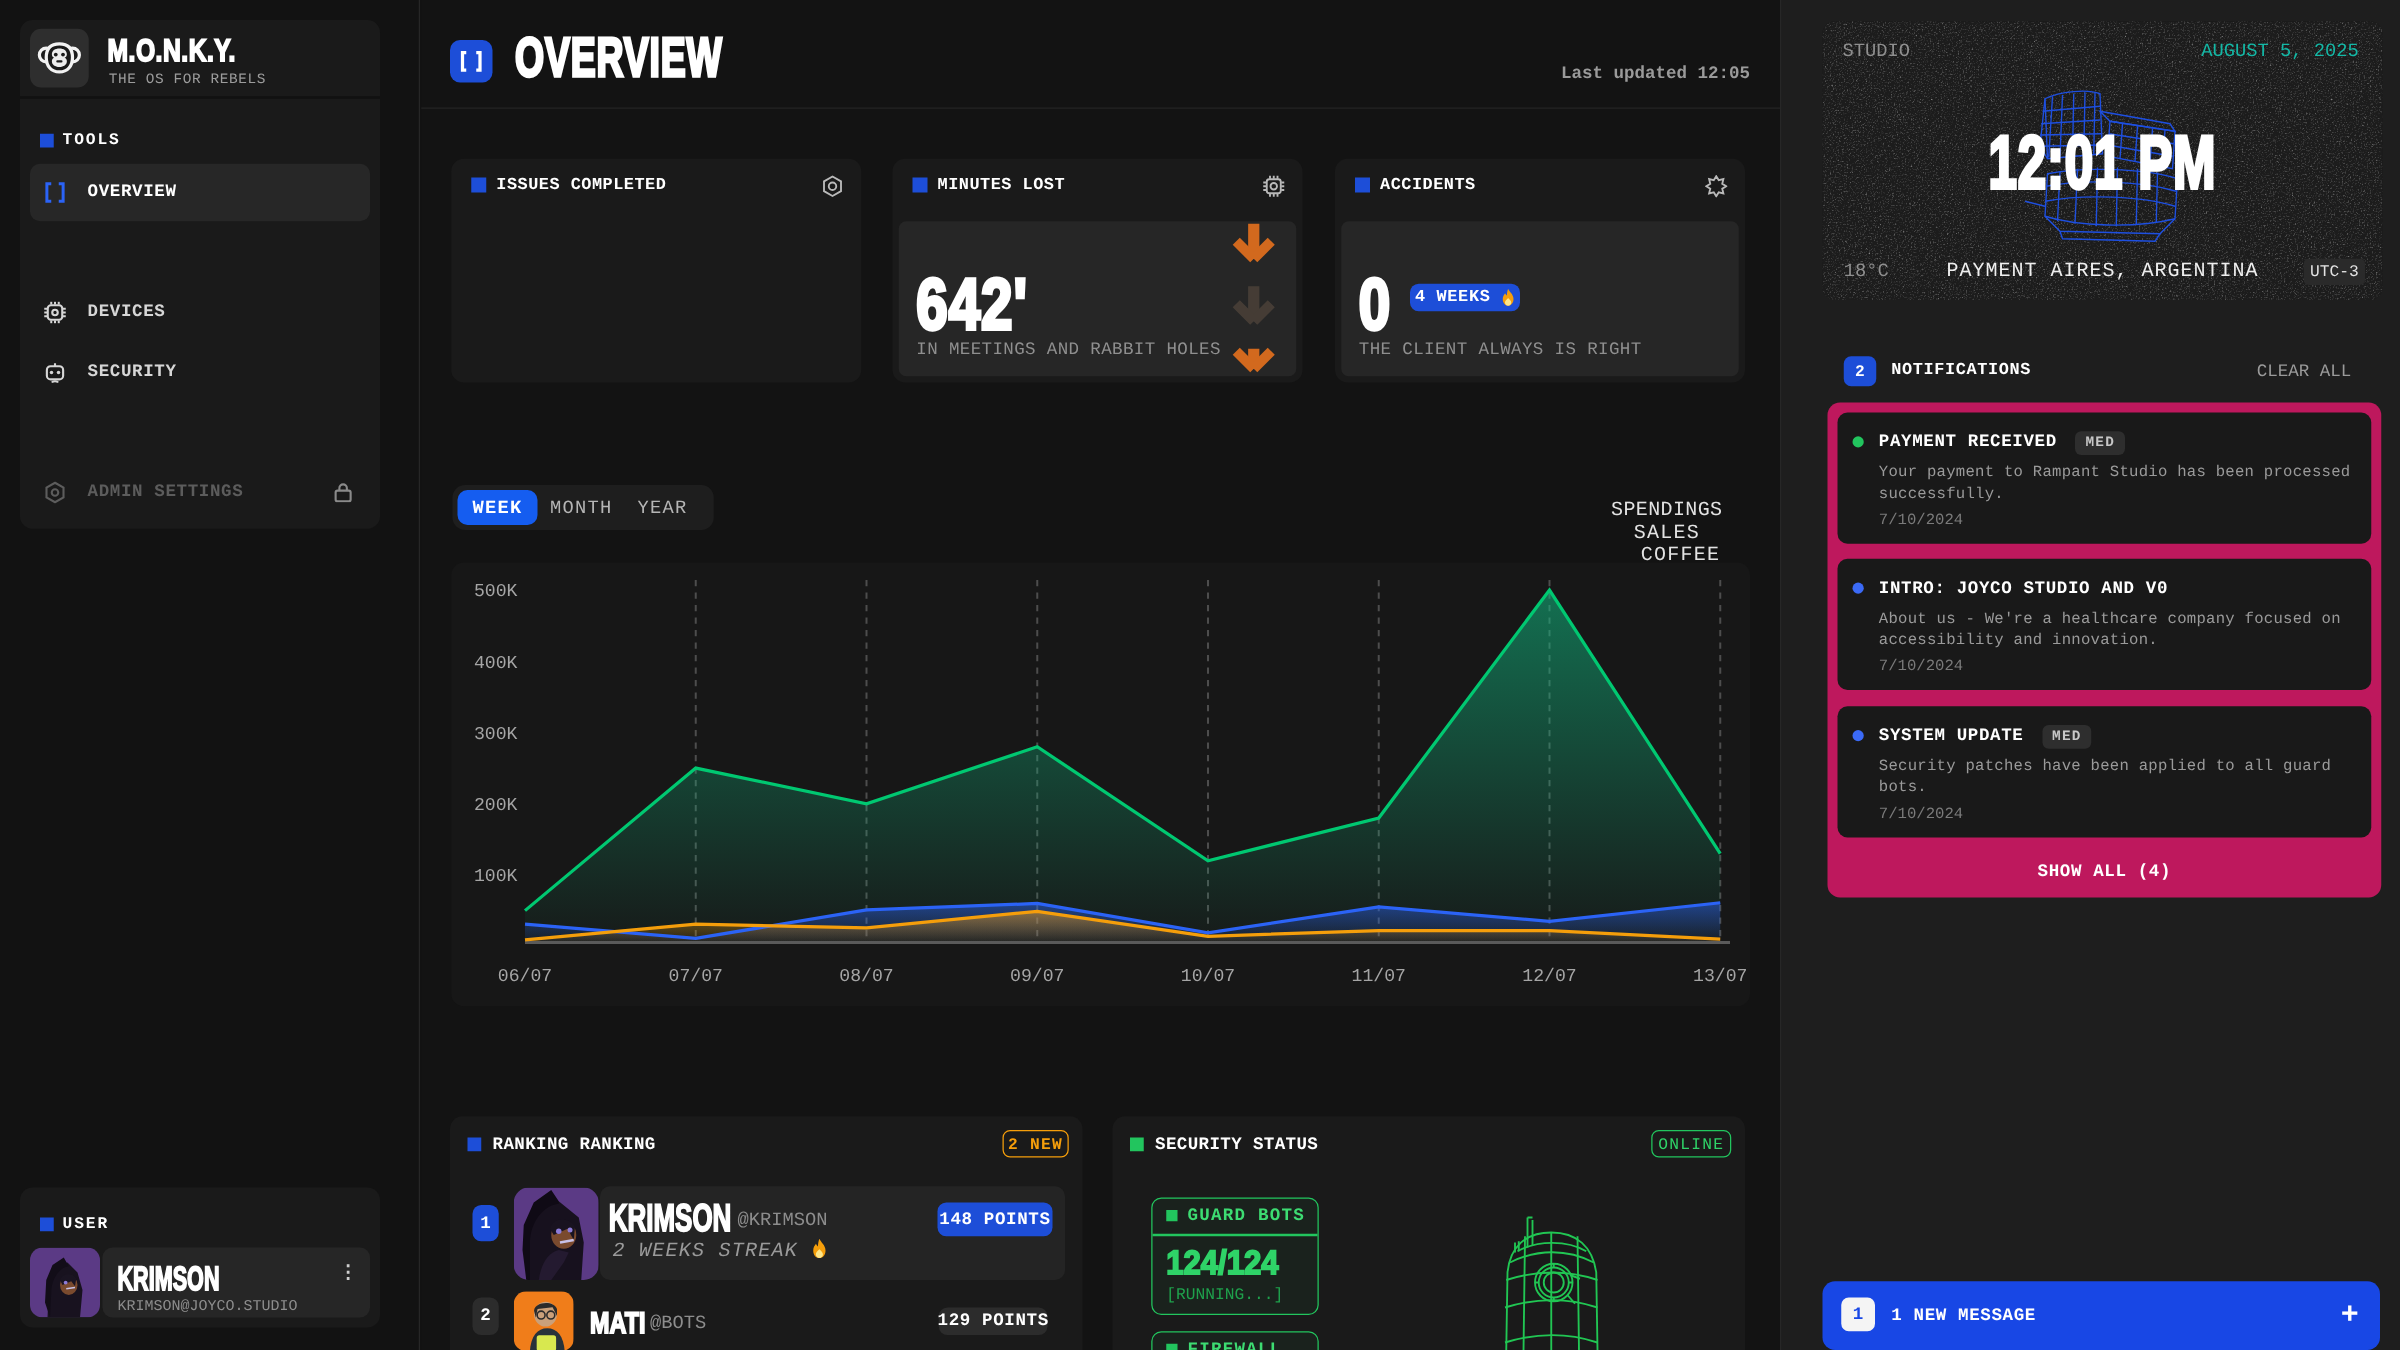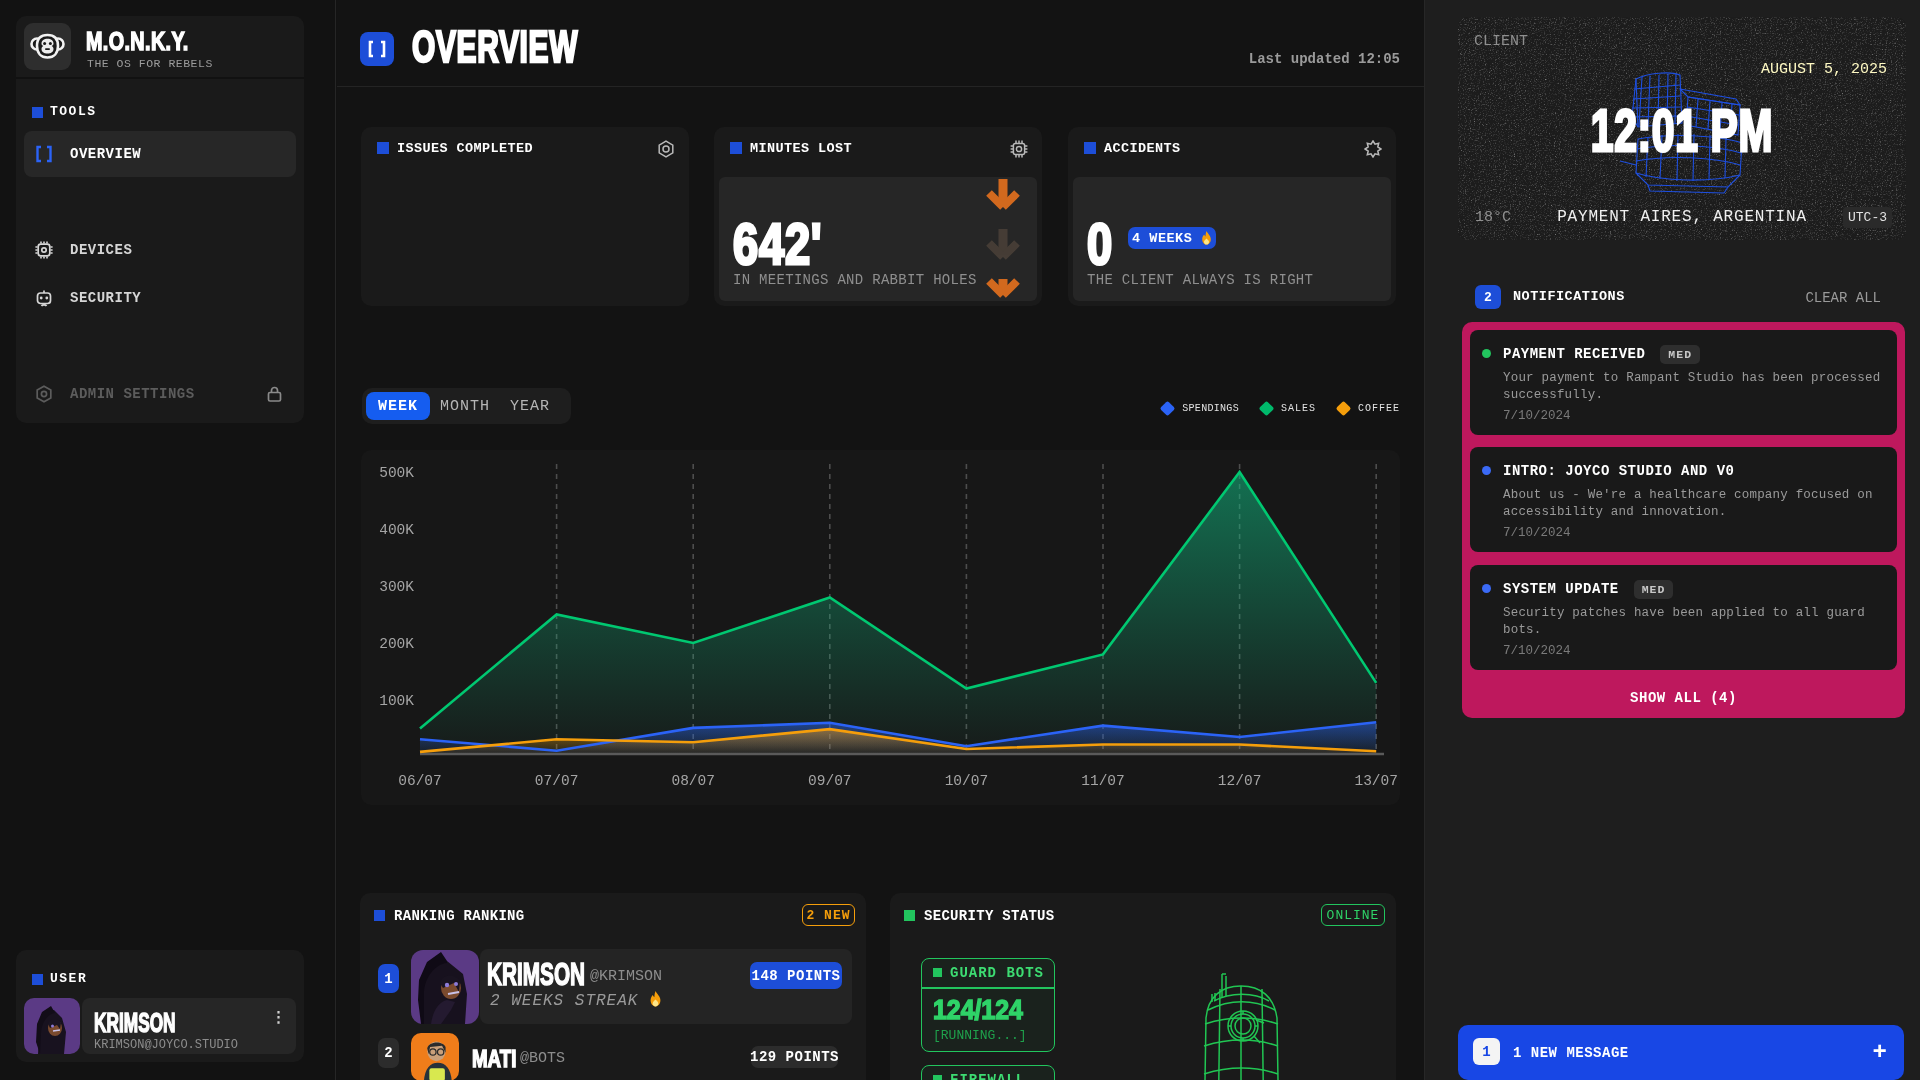--- a/index.html
+++ b/index.html
@@ -31,21 +31,21 @@
   .sublbl { position:absolute; left:14px; bottom:13px; font-size:14px; color:#8f8f8f; letter-spacing:0.3px; }
 
   
   .bluebadge { background:#1d4ed8; color:#fff; border-radius:7px; font-weight:bold; display:flex; align-items:center; justify-content:center; white-space:nowrap; }
   .graybadge { background:#2c2c2c; color:#fff; border-radius:7px; font-weight:bold; display:flex; align-items:center; justify-content:center; white-space:nowrap; }
 
   
   #tabbar { position:absolute; left:25px; top:388px; width:209px; height:36px; background:#1e1e1e; border-radius:10px; display:flex; align-items:center; padding:4px; }
   #tabbar .tab { height:28px; display:flex; align-items:center; justify-content:center; font-size:15px; color:#b5b5b5; letter-spacing:1px; }
   #tabbar .tab.on { background:#155df0; border-radius:8px; color:#fff; font-weight:bold; }
-  .legend { position:absolute; top:399px; height:15px; display:flex; align-items:flex-end; font-size:10px; color:#e3e3e3; letter-spacing:1px; }
+  .legend { position:absolute; top:399px; height:15px; display:flex; align-items:center; font-size:16px; color:#e3e3e3; letter-spacing:1px;flex-direction:column; }
   .dia { width:11px; height:11px; transform:rotate(45deg); margin-right:9px; border-radius:2px; }
 
   
   .bcard { position:absolute; top:893px; width:506px; height:250px; background:#1a1a1a; border-radius:10px; }
 
   
   #clockcard { position:absolute; left:33px; top:17px; width:448px; height:223px; background:#1b1b1b; border-radius:10px; overflow:hidden; }
   #notifwrap { position:absolute; left:37px; top:322px; width:443px; height:396px; background:#be185d; border-radius:10px; }
   .ncard { position:absolute; left:8px; width:427px; background:#191919; border-radius:8px; }
   .ntitle { position:absolute; left:33px; top:16px; font-size:14px; font-weight:bold; color:#fff; letter-spacing:0.5px; }
@@ -399,22 +399,22 @@
         <path d="M80 30 L78 58 M92 32 L90 60 M104 34 L102 62 M114 35 L112 64"></path>
         <path d="M69 38 L121 46 M68 47 L120 56"></path>
         <path d="M20 70 C50 64 100 66 124 74 L122 106 C90 114 44 112 18 104 Z"></path>
         <path d="M30 68 L28 108 M44 66 L42 110 M60 65 L59 112 M76 65 L75 112 M92 66 L91 111 M108 69 L107 109"></path>
         <path d="M19 80 C50 74 96 76 123 84 M18 92 C50 86 96 88 122 96"></path>
         <path d="M18 104 L30 116 L110 118 L122 106"></path>
         <path d="M30 116 L32 122 L106 124 L110 118"></path>
         <path d="M2 92 L18 96"></path>
       </g>
     </svg>
-    <div class="abs" style="left:16px; top:16px; font-size:15px; color:#8f8f8f; letter-spacing:0;">CLIENT</div>
-    <div class="abs" style="right:19px; top:16px; font-size:15px; color:#fef9c3; letter-spacing:0;margin-top:28px;">AUGUST 5, 2025</div>
+    <div class="abs" style="left:16px; top:16px; font-size:15px; color:#8f8f8f; letter-spacing:0;">STUDIO</div>
+    <div class="abs" style="right:19px; top:16px; font-size:15px; color:#14b8a6; letter-spacing:0;">AUGUST 5, 2025</div>
     <div class="disp" style="position:absolute; left:50%; top:113px; transform:translate(-50%,-50%) scaleX(0.68); font-size:60px; white-space:nowrap; -webkit-text-stroke:3.2px #fff; letter-spacing:1px;">12:01 PM</div>
     <div class="abs" style="left:17px; bottom:14px; font-size:15px; color:#8f8f8f; letter-spacing:0;">18°C</div>
     <div class="abs" style="left:50%; bottom:14px; transform:translateX(-50%); font-size:16px; color:#efefef; letter-spacing:0.8px; white-space:nowrap;">PAYMENT AIRES, ARGENTINA</div>
     <div class="abs" style="right:14px; bottom:12px; background:#2a2a2a; border-radius:4px; padding:3px 5px; font-size:13px; color:#e3e3e3;">UTC-3</div>
   </div>
 
   <div class="bluebadge" style="position:absolute; left:50px; top:285px; width:26px; height:24px; font-size:13px; border-radius:6px;">2</div>
   <div class="abs" style="left:88px; top:289px; font-size:13.5px; font-weight:bold; color:#fff; letter-spacing:0.5px;">NOTIFICATIONS</div>
   <div class="abs" style="right:39px; top:290px; font-size:14px; color:#9a9a9a; letter-spacing:0;">CLEAR ALL</div>
 

